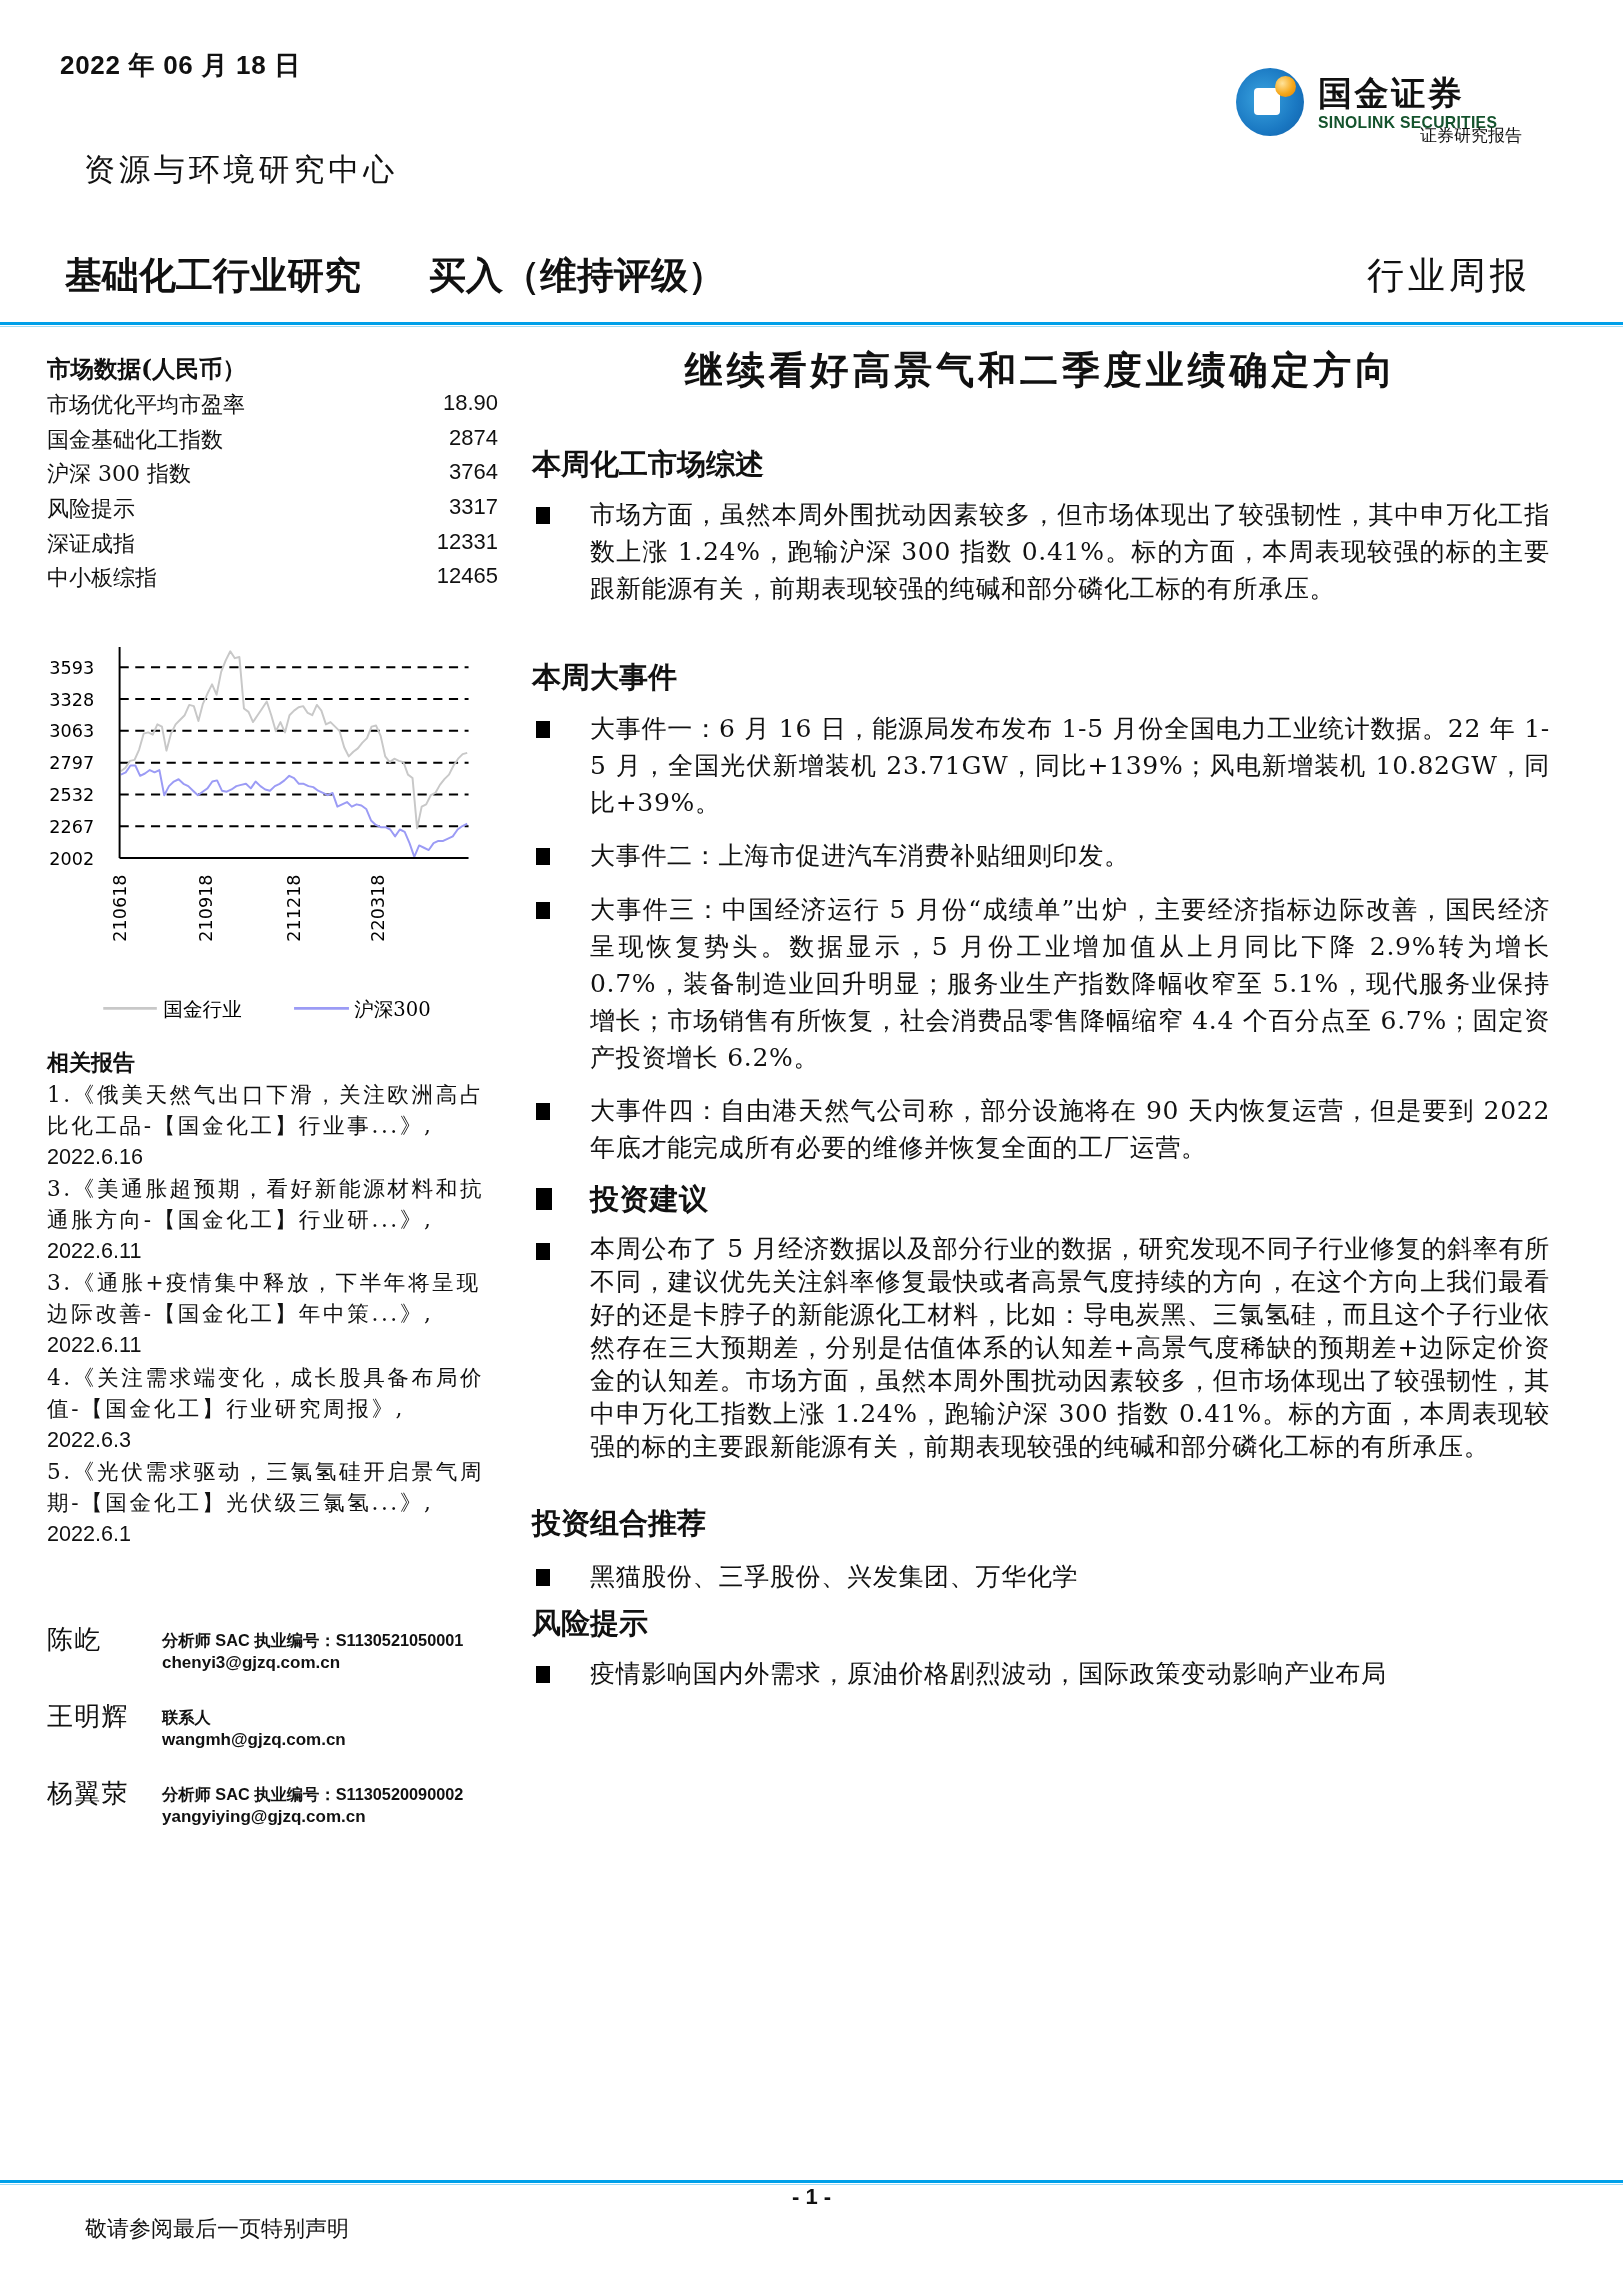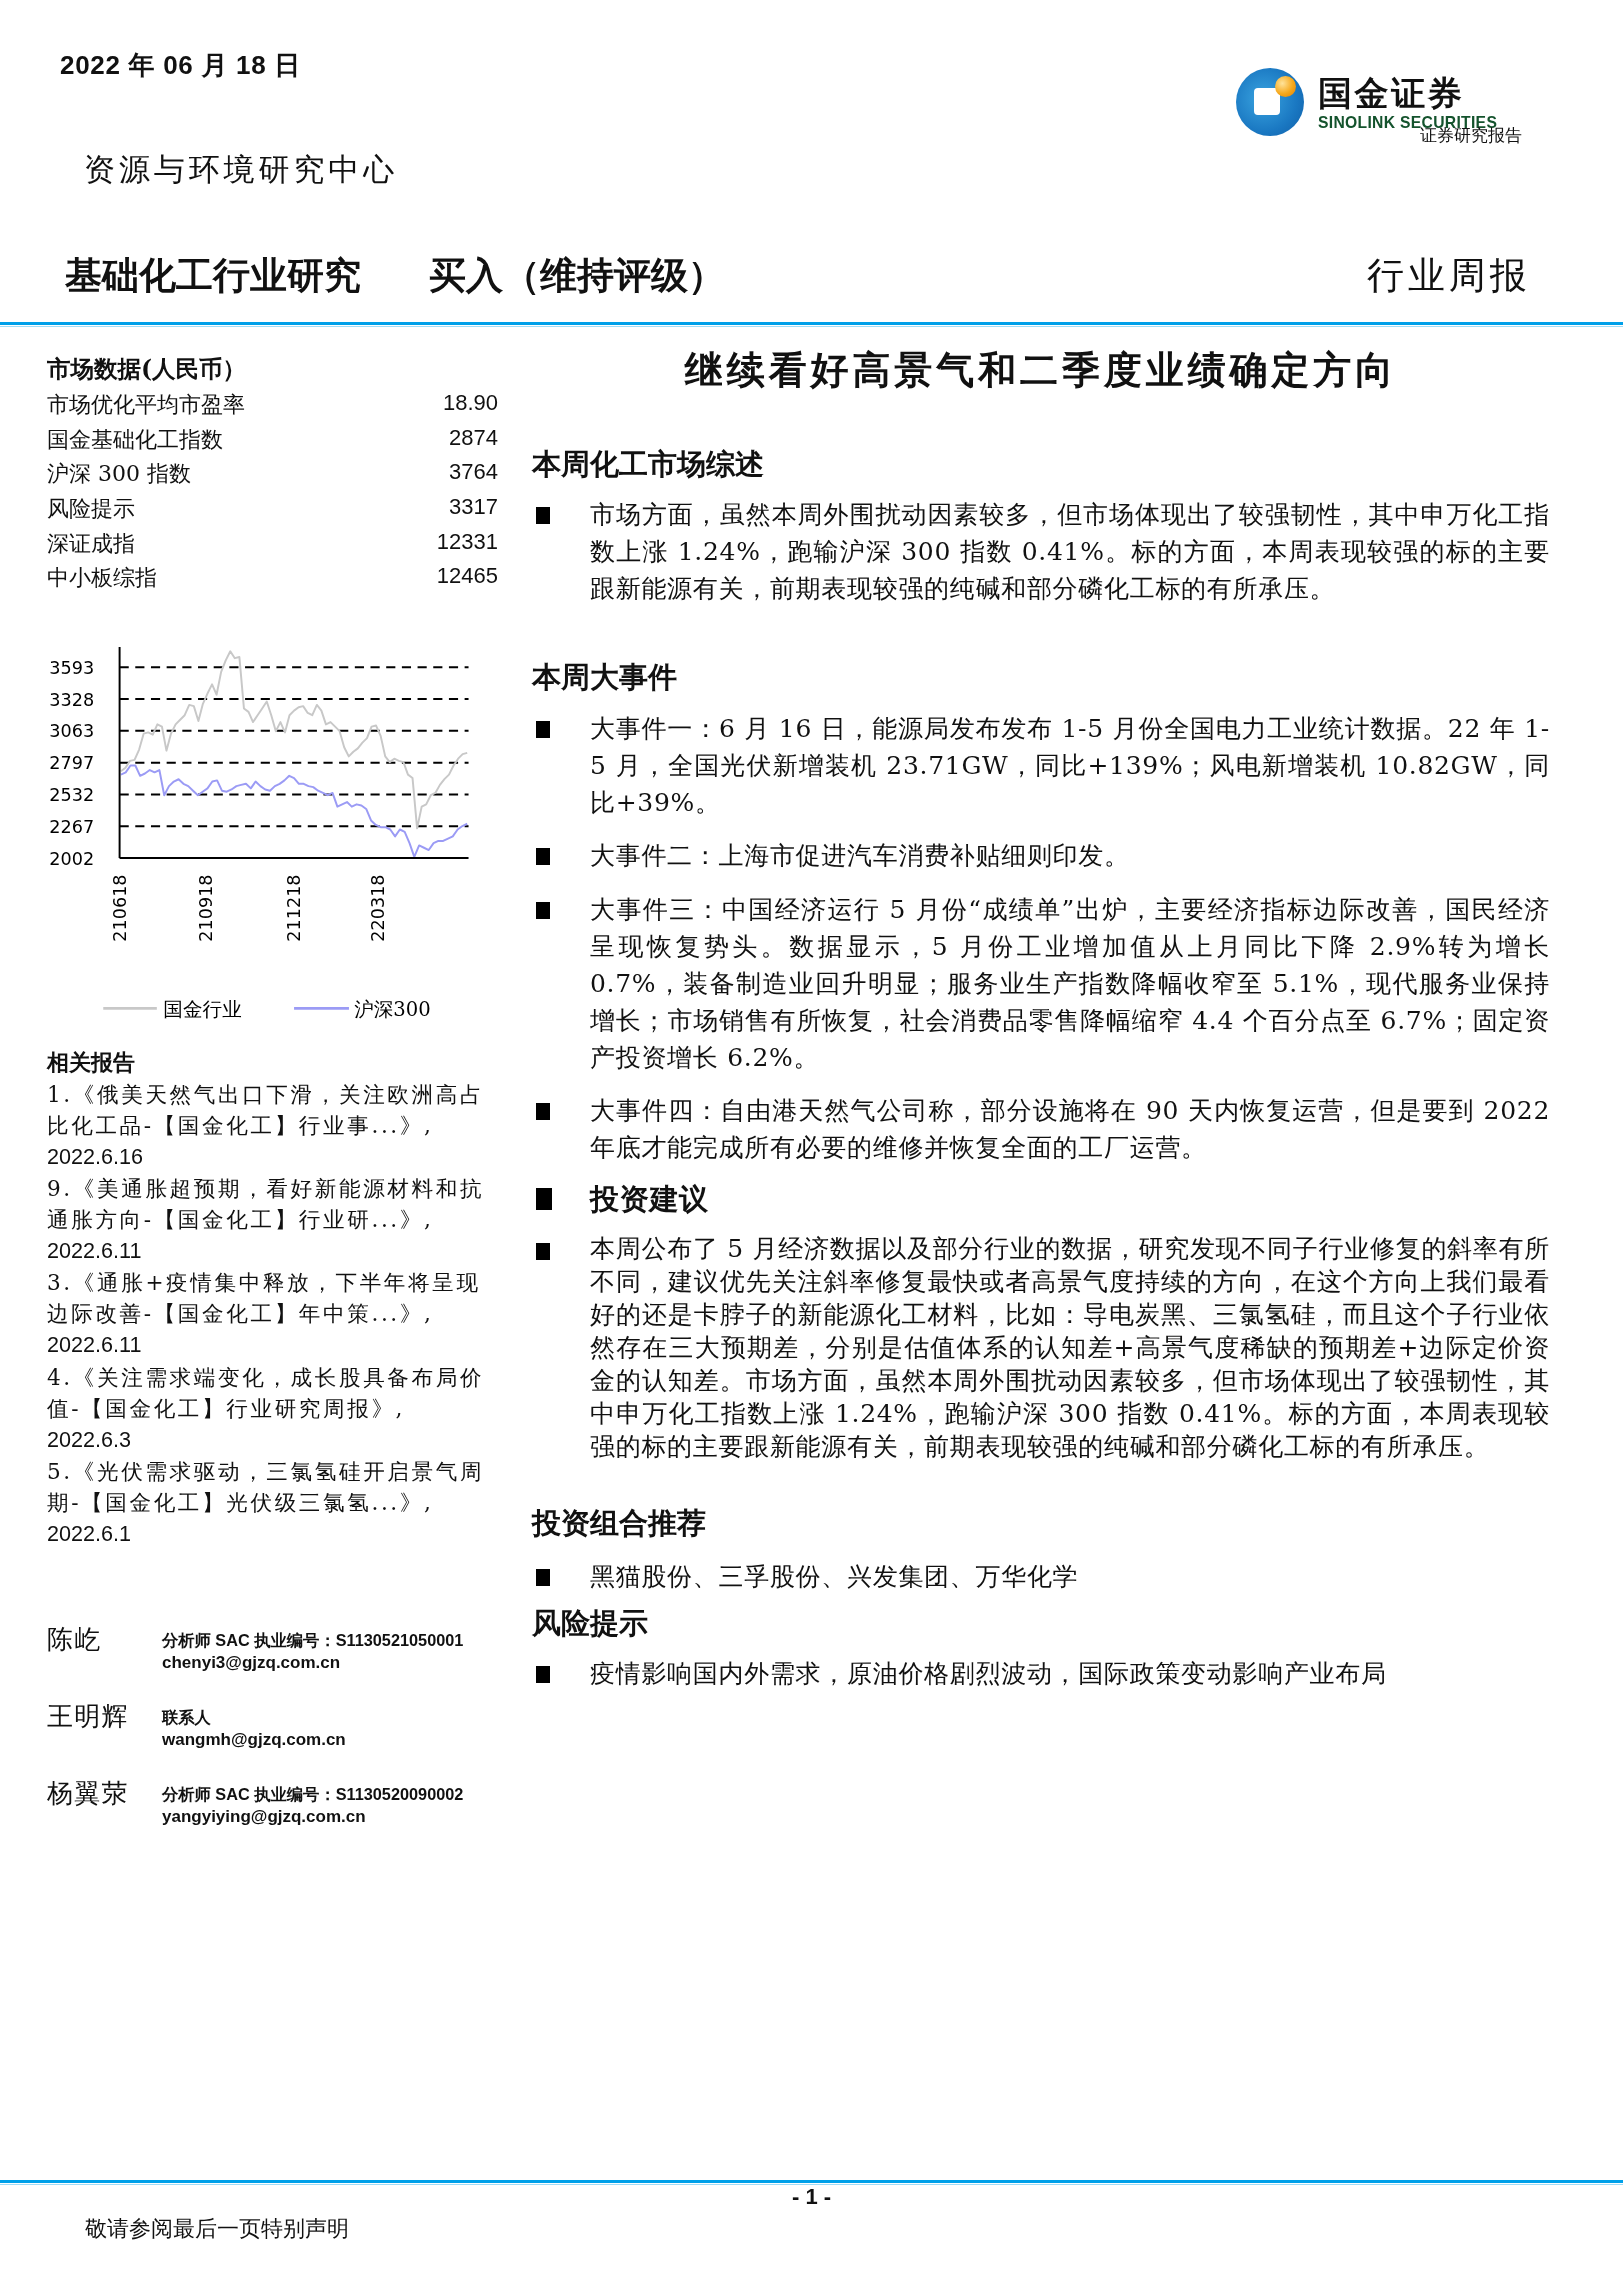--- a/index.html
+++ b/index.html
@@ -147,21 +147,21 @@
   </g>
 </svg>
 
 <div id="related-title" class="abs sidebar serif">相关报告</div>
 <div class="abs sidebar" style="top:1079px;height:471px;">
   <div class="rel-item" style="top:0px">
     <div class="rel-title serif">1.《俄美天然气出口下滑，关注欧洲高占比化工品-【国金化工】行业事...》,</div>
     <div class="sans">2022.6.16</div>
   </div>
   <div class="rel-item" style="top:94px">
-    <div class="rel-title serif">9.《美通胀超预期，看好新能源材料和抗通胀方向-【国金化工】行业研...》,</div>
+    <div class="rel-title serif">3.《美通胀超预期，看好新能源材料和抗通胀方向-【国金化工】行业研...》,</div>
     <div class="sans">2022.6.11</div>
   </div>
   <div class="rel-item" style="top:188px">
     <div class="rel-title serif">3.《通胀+疫情集中释放，下半年将呈现边际改善-【国金化工】年中策...》,</div>
     <div class="sans">2022.6.11</div>
   </div>
   <div class="rel-item" style="top:283px">
     <div class="rel-title serif">4.《关注需求端变化，成长股具备布局价值-【国金化工】行业研究周报》,</div>
     <div class="sans">2022.6.3</div>
   </div>

